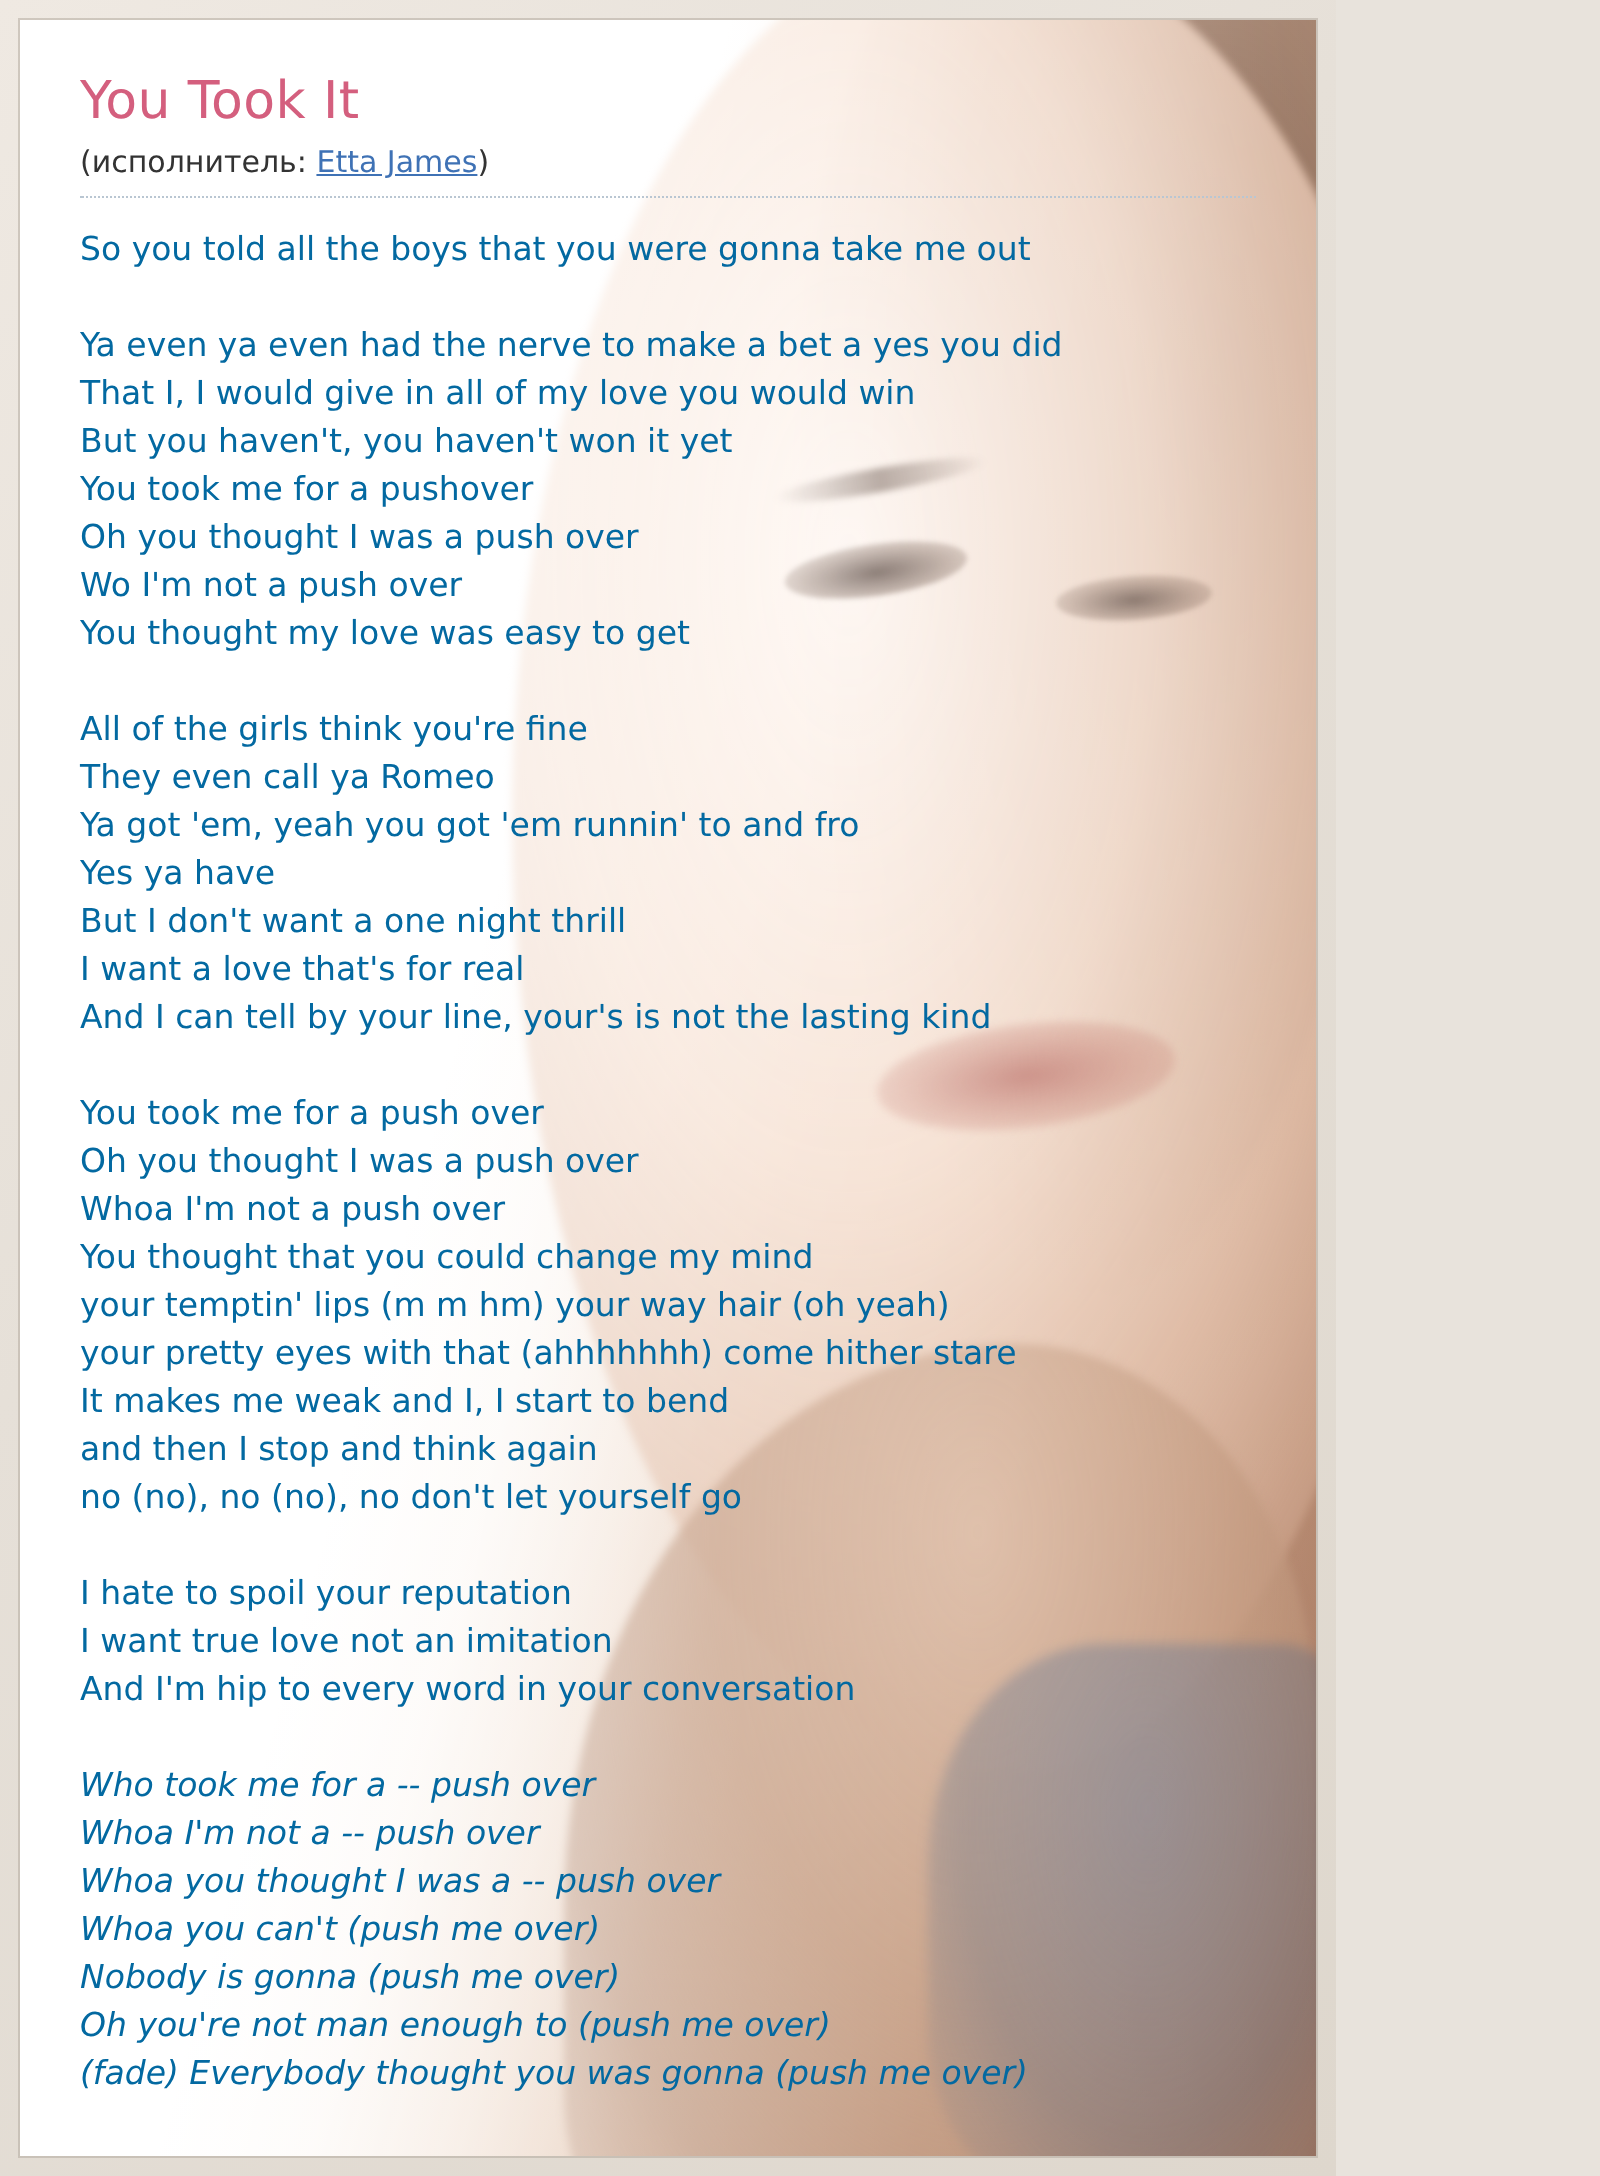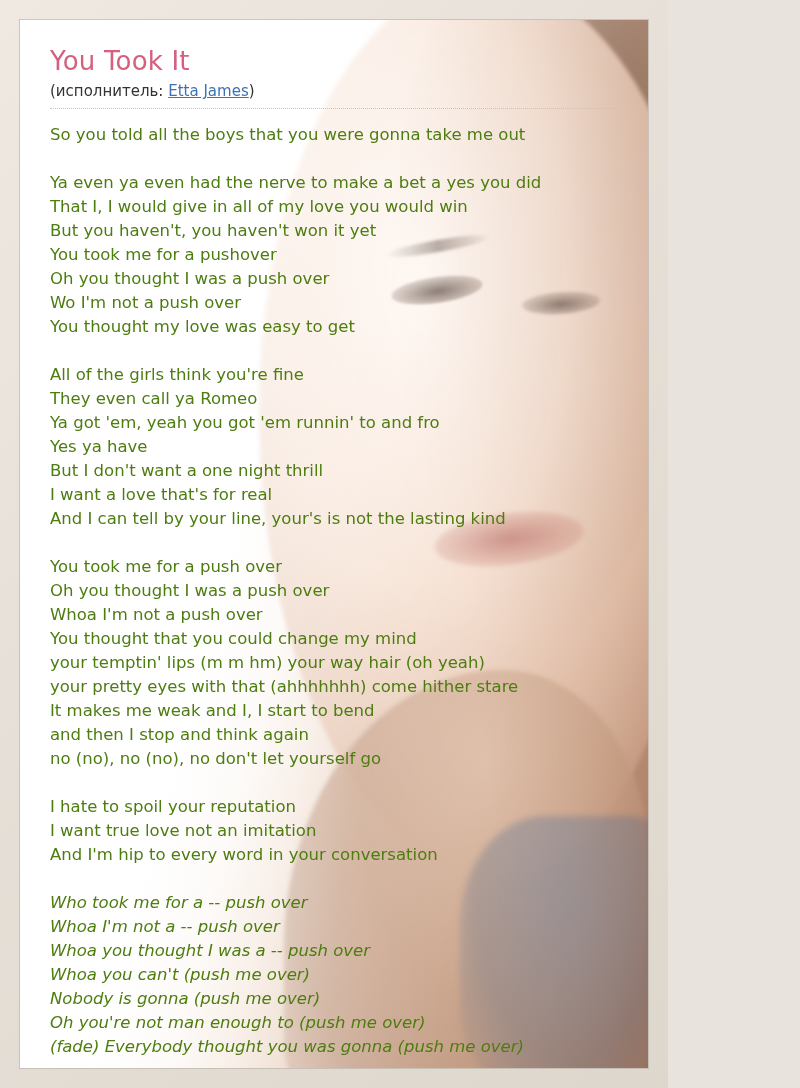--- a/index.html
+++ b/index.html
@@ -13,21 +13,21 @@
     background: #e8e3dc;
     overflow: hidden;
   }
 
   
   .page-frame {
     position: relative;
     width: 668px;
     height: 1088px;
     box-sizing: border-box;
-    padding: 20px;
+    padding: 10px;
     background:
       linear-gradient(135deg, #efe9e2 0%, #e6e0d8 40%, #ded7cd 100%);
   }
 
   .page-inner {
     position: relative;
     width: 100%;
     height: 100%;
     box-sizing: border-box;
     background: #fbfbfb;
@@ -179,21 +179,21 @@
   }
   .performer-link {
     color: #3f72b5;
     text-decoration: underline;
     cursor: pointer;
   }
 
   .lyrics {
     font-size: 16.5px;
     line-height: 24px;
-    color: #4d7c0f;
+    color: #0369a1;
     white-space: pre-wrap;
   }
   .stanza {
     margin-bottom: 24px;
   }
   .stanza .line {
     white-space: pre;
   }
   .stanza:last-child {
     margin-bottom: 0;

